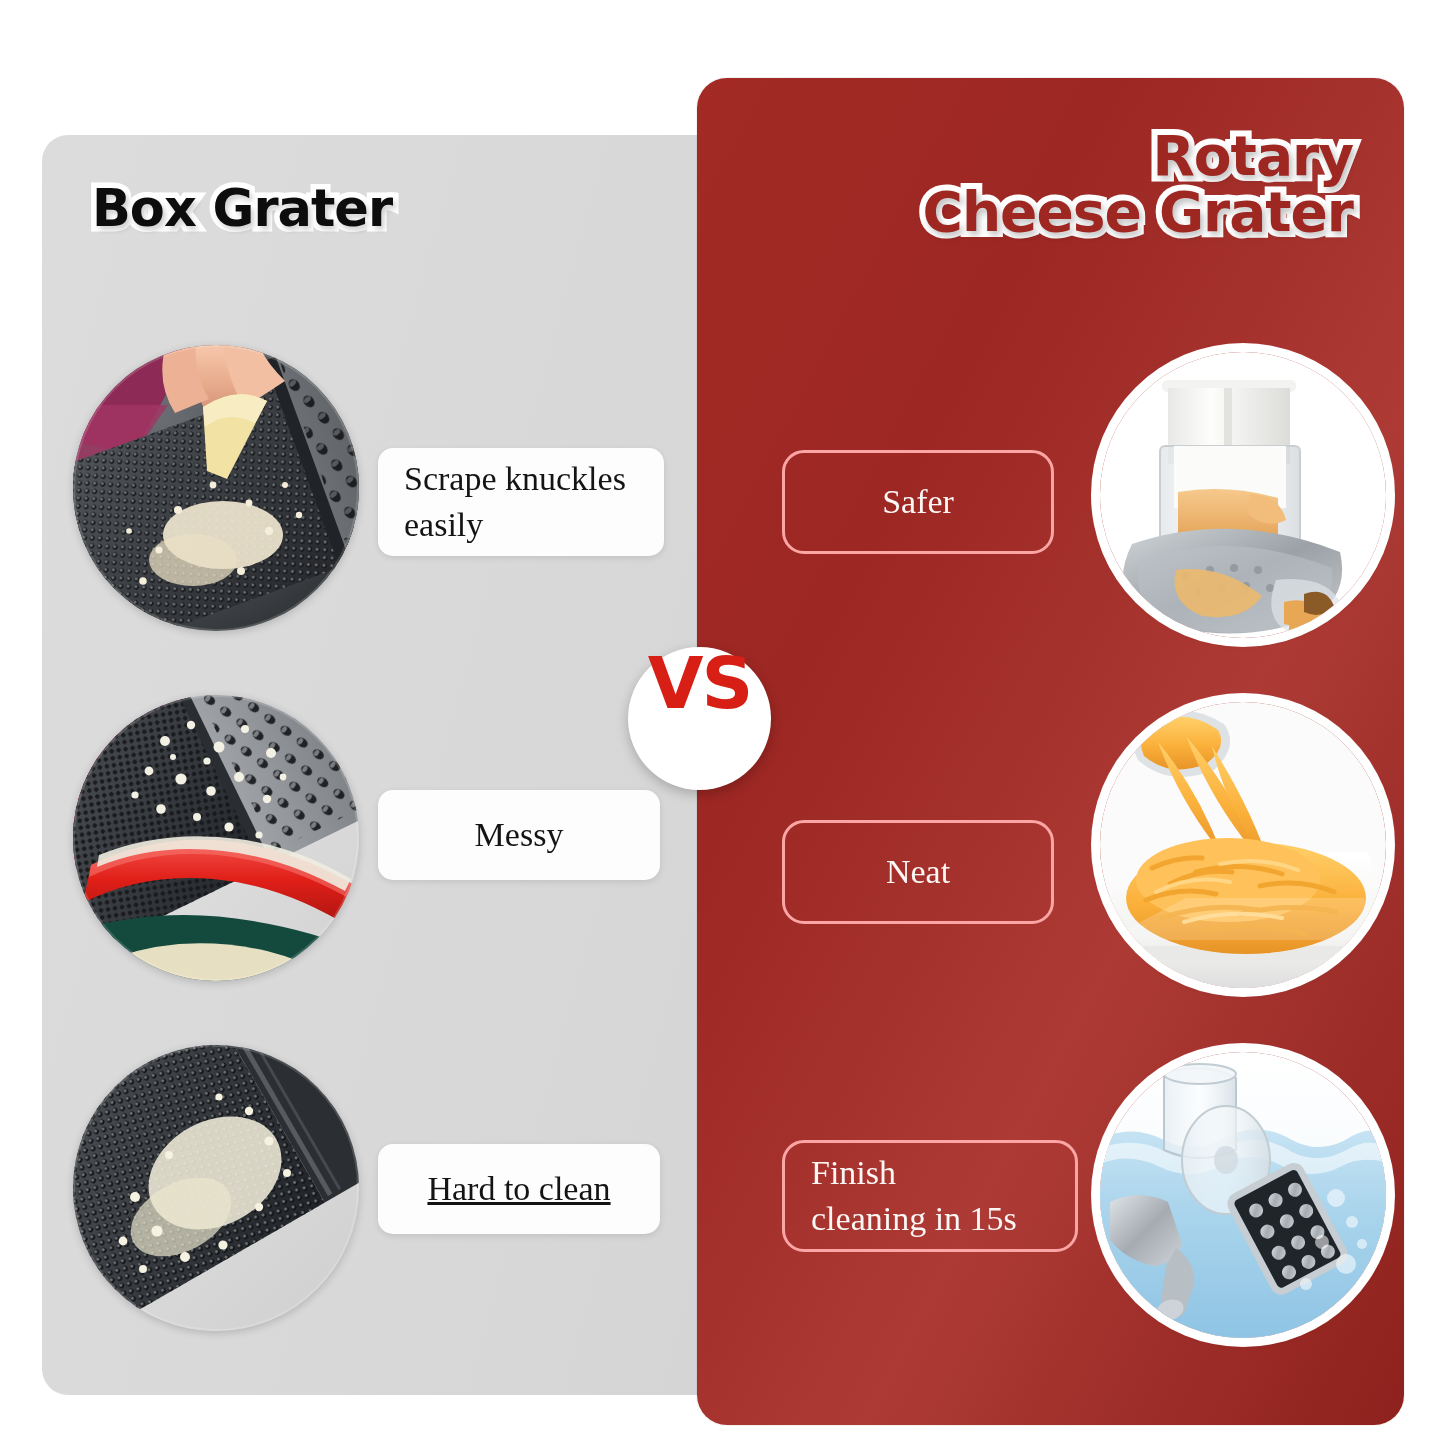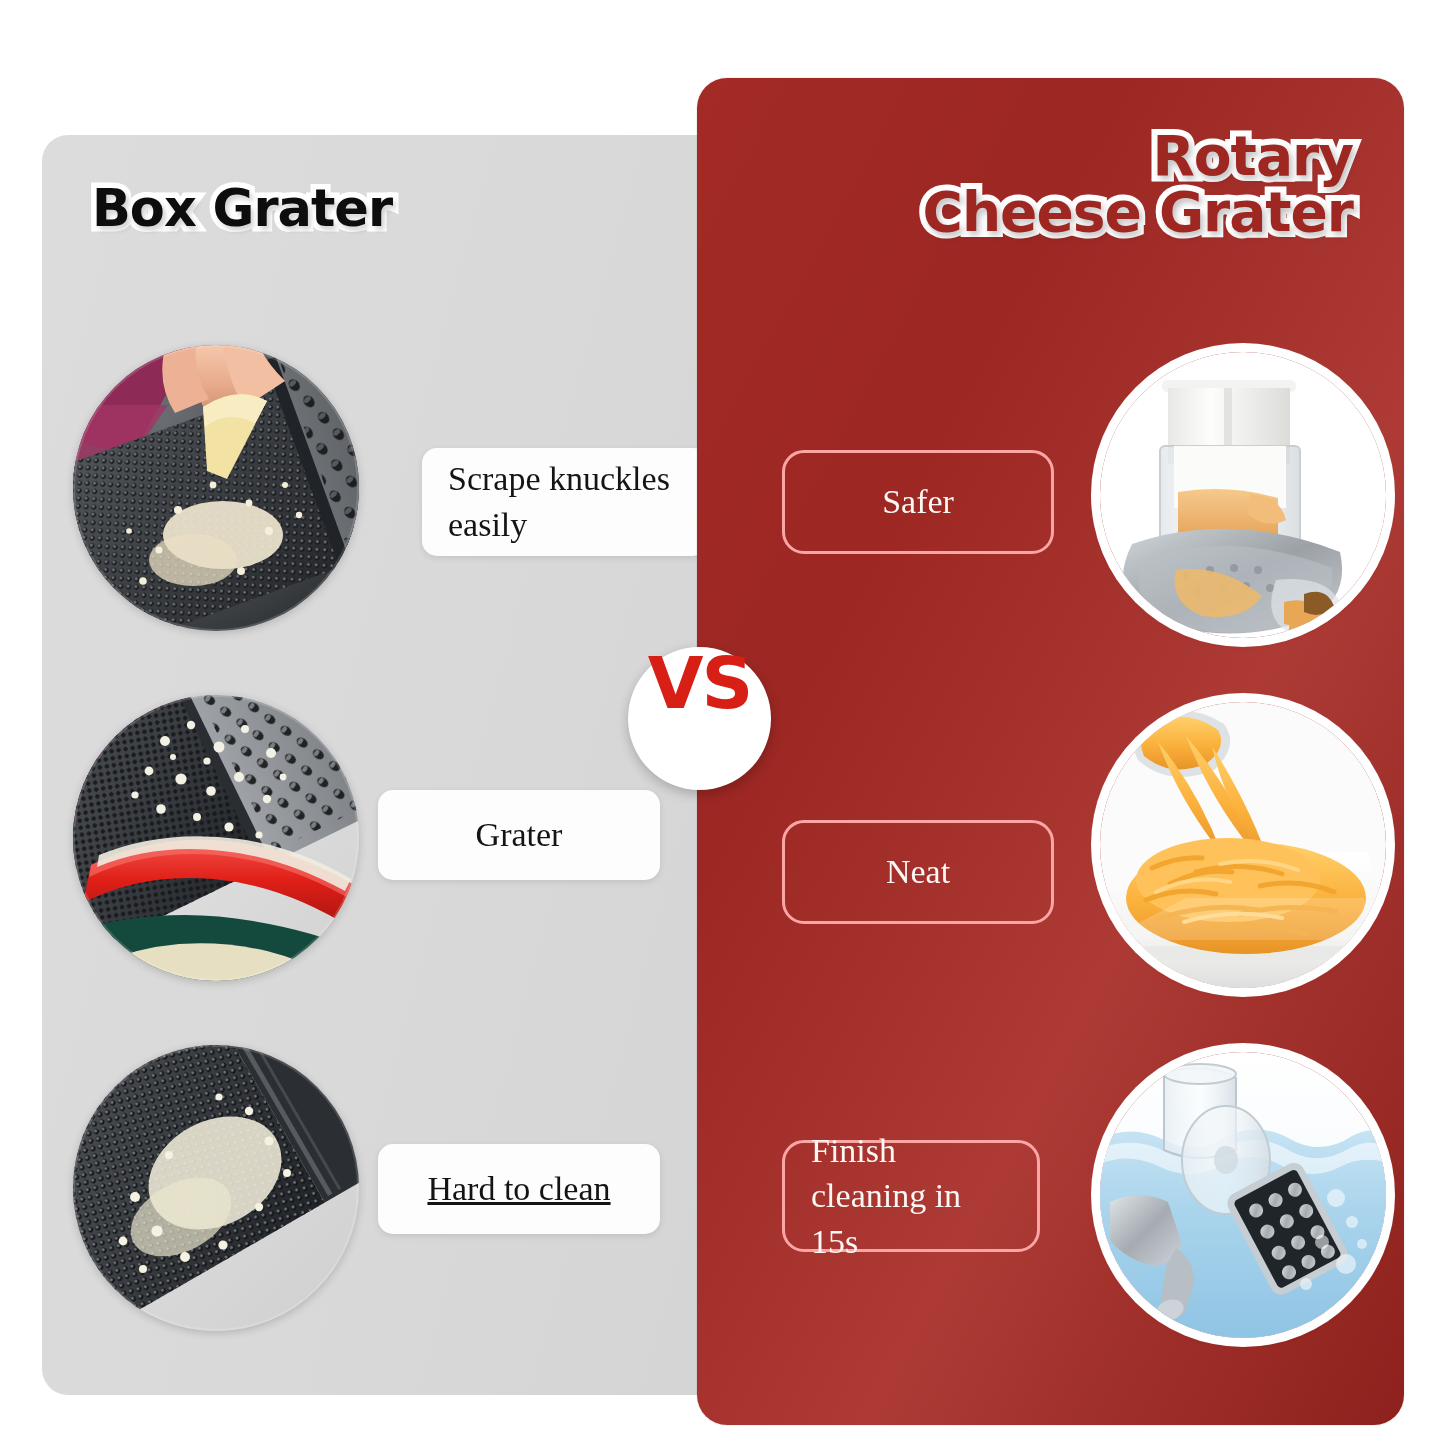--- a/index.html
+++ b/index.html
@@ -179,21 +179,21 @@
       </g>
       <path d="M108 0 q14 46 26 70 l44 -18 q-10 -30 -8 -52 z" fill="url(#lp1skin)"></path>
       <path d="M150 0 q6 40 22 62 l40 -26 q-20 -20 -26 -36 z" fill="#f2bfa3"></path>
       <path d="M96 -10 q-16 44 6 78 l34 -14 q-18 -30 -12 -60 z" fill="#edb195"></path>
       <path d="M130 62 q34 -22 64 -6 l-40 78 -20 -8 z" fill="#f2e2a4"></path>
       <path d="M130 62 q34 -22 64 -6 l-12 22 q-28 -14 -50 4 z" fill="#f8edc2"></path>
       <ellipse cx="143" cy="143" rx="142" ry="142" fill="none" stroke="rgba(255,255,255,.16)" stroke-width="2"></ellipse>
     </svg>
   </div>
 
-  <div class="label label-left" style="left:378px;top:448px;width:286px;height:108px;margin-left:44px;">
+  <div class="label label-left" style="left:378px;top:448px;width:286px;height:108px;">
     <span>Scrape knuckles
 easily</span>
   </div>
 
   <div class="photo photo-left" style="left:73px;top:695px;">
     <svg viewBox="0 0 286 286" preserveAspectRatio="xMidYMid slice">
       <defs>
         <linearGradient id="lp2bg" x1="0" y1="0" x2="1" y2="1">
           <stop offset="0%" stop-color="#e8e8e8"></stop>
             <stop offset="100%" stop-color="#d2d2d2"></stop>
@@ -254,21 +254,21 @@
       <path d="M18 170 q70 -34 150 -22 q60 10 120 46 l-8 40 q-70 -44 -140 -50 q-72 -6 -130 24 z" fill="url(#lp2red)"></path>
       <path d="M18 170 q70 -34 150 -22 q60 10 120 46 l-4 14 q-72 -42 -140 -48 q-70 -6 -128 22 z" fill="#f87a72" opacity=".55"></path>
       <path d="M26 160 q64 -26 140 -16 q58 8 112 40 l-6 12 q-62 -34 -122 -40 q-68 -8 -126 16z" fill="#f0ece0" opacity=".9"></path>
       <path d="M0 236 q90 -26 180 -10 q60 10 106 30 l0 30 H0 Z" fill="#14493e"></path>
       <path d="M44 262 q70 -24 150 -6 q40 10 70 30 H44 Z" fill="#e7dfc2"></path>
       <ellipse cx="143" cy="143" rx="142" ry="142" fill="none" stroke="rgba(255,255,255,.16)" stroke-width="2"></ellipse>
     </svg>
   </div>
 
   <div class="label label-left center" style="left:378px;top:790px;width:282px;height:90px;">
-    <span>Grater</span>
+    <span>Messy</span>
   </div>
 
   <div class="photo photo-left" style="left:73px;top:1045px;">
     <svg viewBox="0 0 286 286" preserveAspectRatio="xMidYMid slice">
       <defs>
         <linearGradient id="lp3bg" x1="0" y1="0" x2="1" y2="1">
           <stop offset="0%" stop-color="#e4e4e4"></stop>
             <stop offset="100%" stop-color="#cfcfcf"></stop>
         </linearGradient>
         <linearGradient id="lp3face" x1="0" y1="0" x2="1" y2="1">
@@ -501,21 +501,21 @@
         <circle cx="236" cy="146" r="9"></circle>
           <circle cx="252" cy="170" r="6"></circle>
         <circle cx="222" cy="190" r="7"></circle>
           <circle cx="246" cy="212" r="10"></circle>
         <circle cx="206" cy="232" r="6"></circle>
           <circle cx="262" cy="192" r="5"></circle>
       </g>
     </svg>
   </div>
 
-  <div class="label label-right" style="left:782px;top:1140px;width:258px;height:112px;">
+  <div class="label label-right" style="left:782px;top:1140px;width:296px;height:112px;">
     <span>Finish
 cleaning in 15s</span>
   </div>
 
   <div class="vs">
     <span>VS</span>
   </div>
 
 </div>
 

